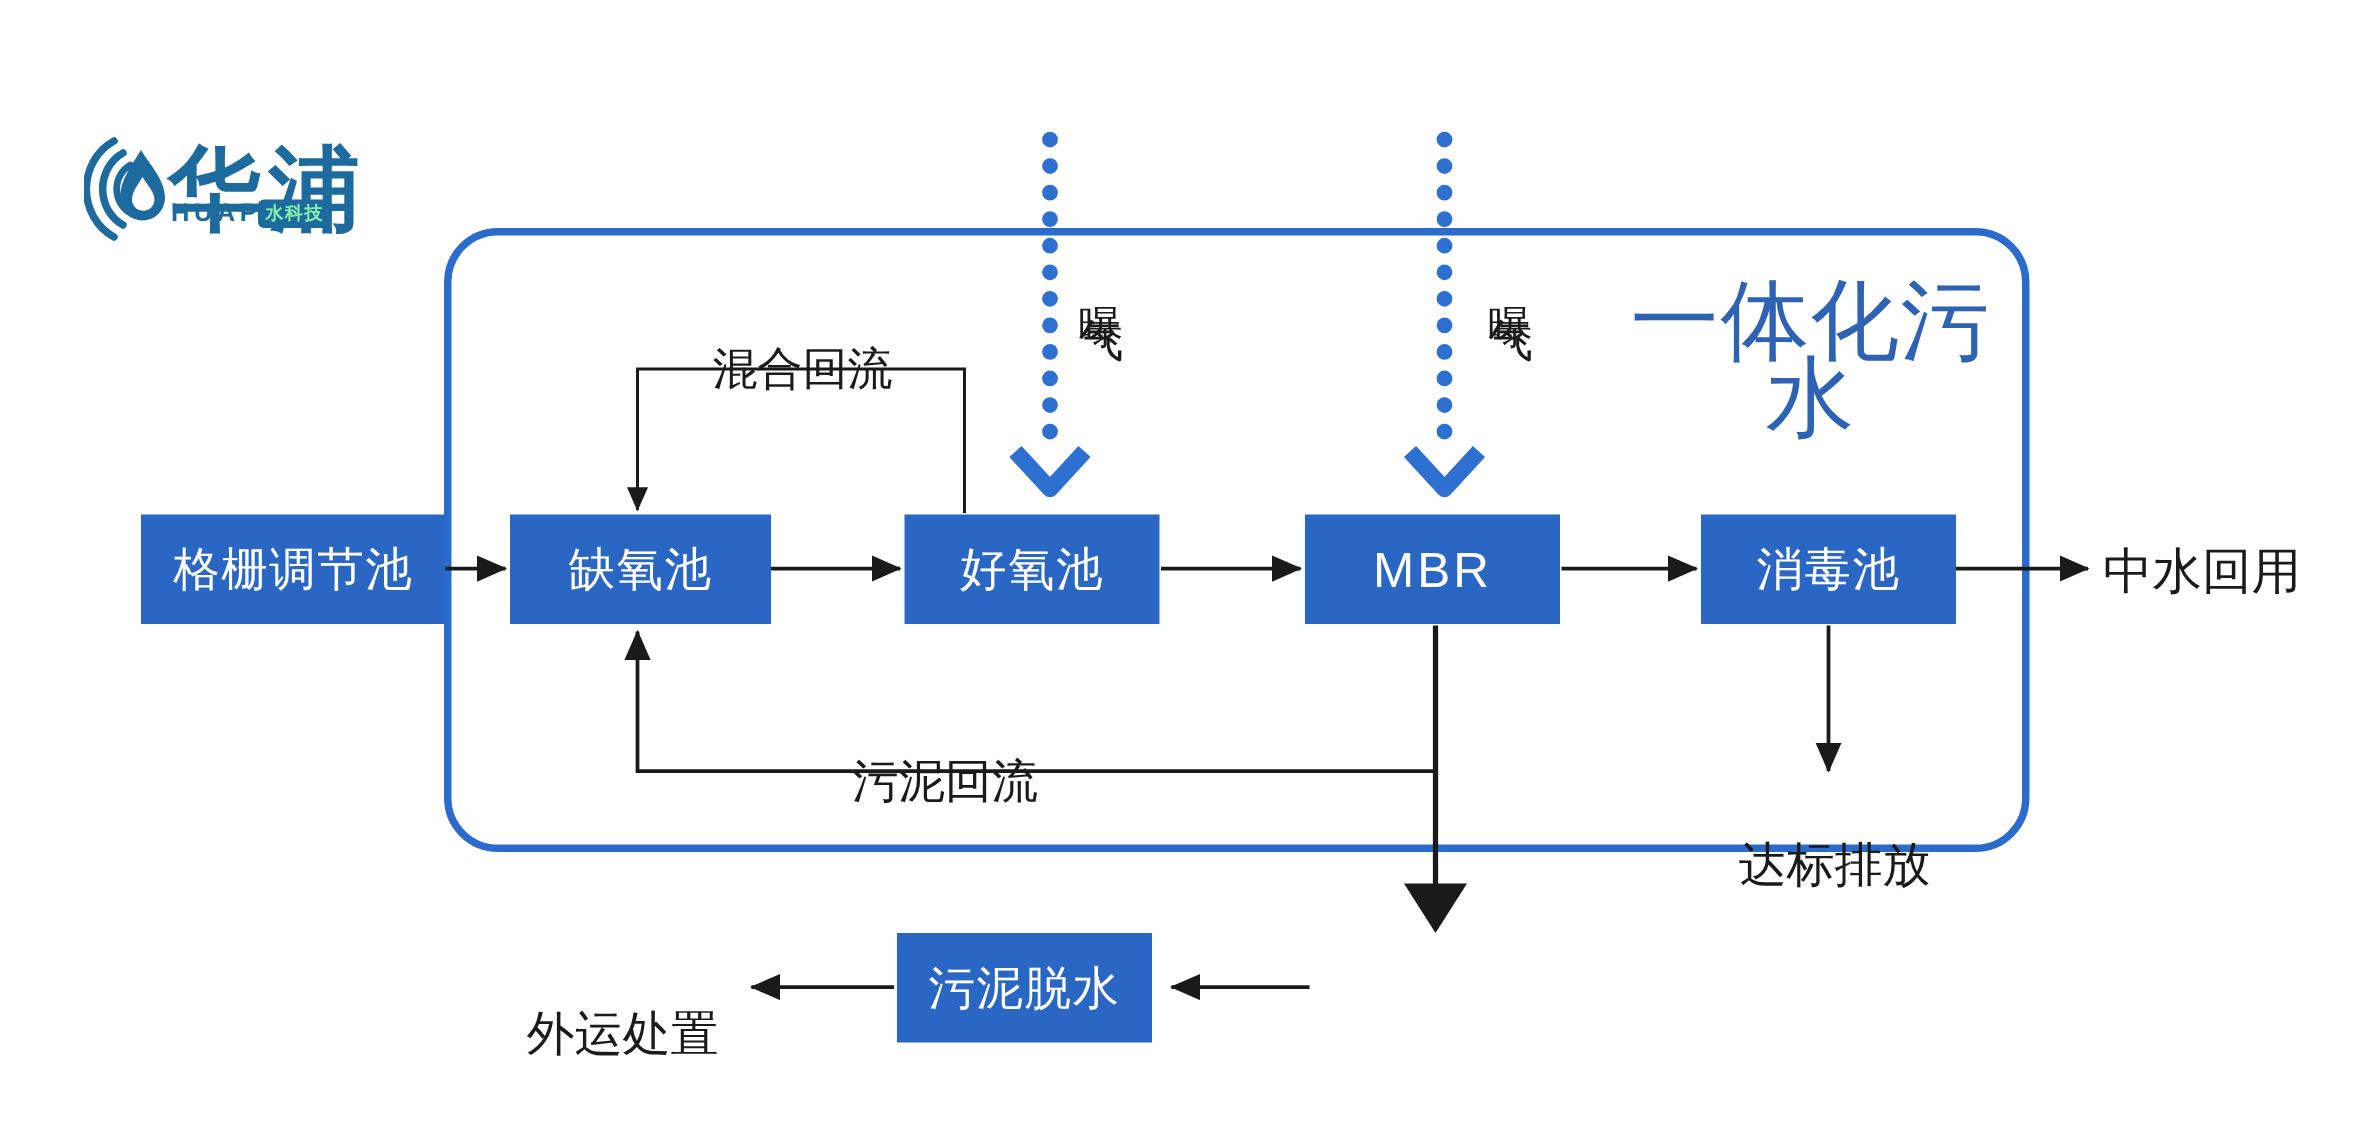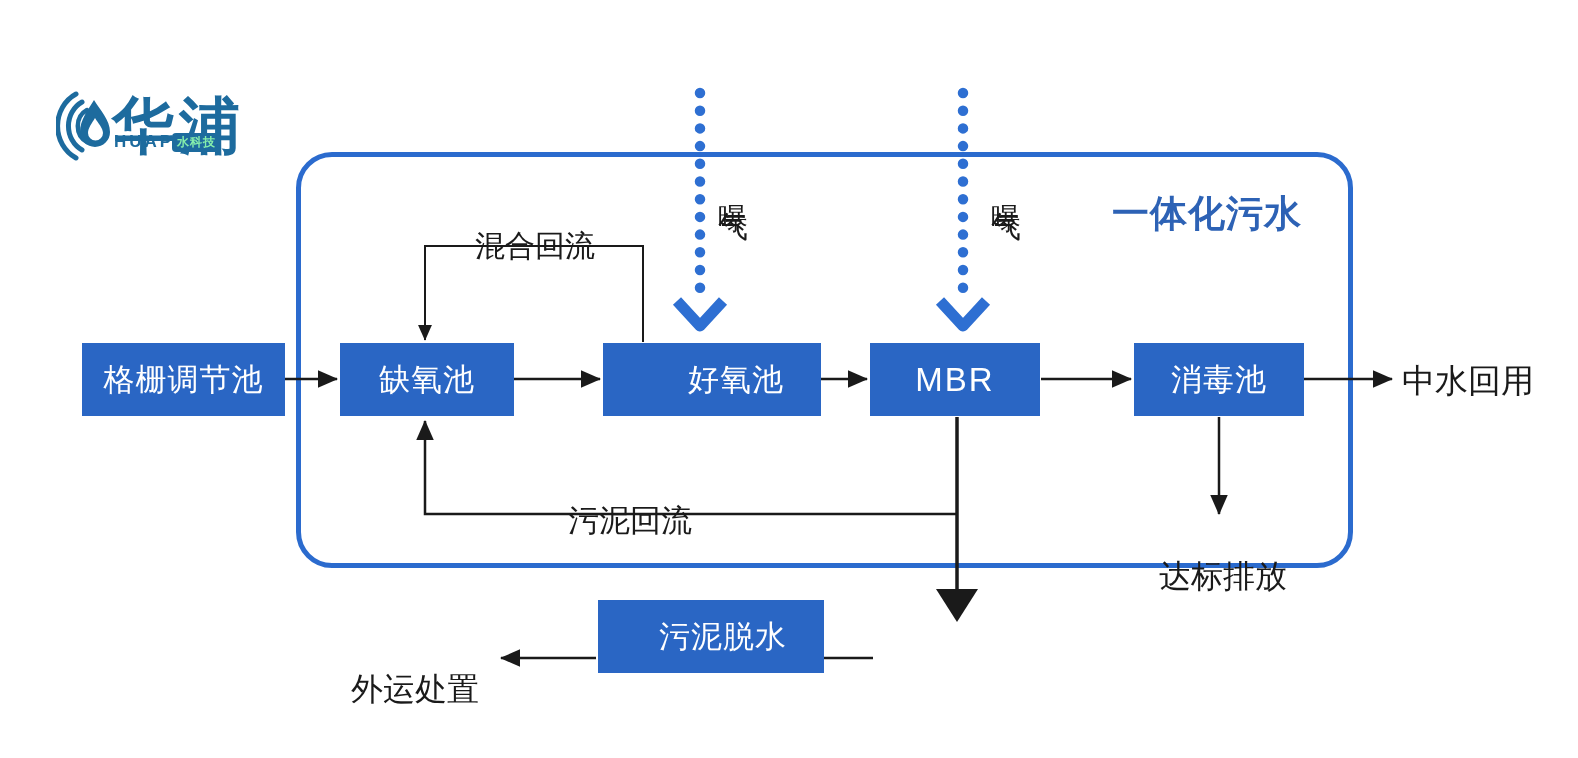--- a/index.html
+++ b/index.html
@@ -36,21 +36,21 @@
     font-size:30px;
   }
   .lbl.center{text-align:center;margin-top:27px;}
   .vertical{
     writing-mode:vertical-rl;text-orientation:upright;letter-spacing:8px;font-size:30px;
   }
   
   .diagram-title{
     position:absolute;left:1082px;top:188px;width:250px;text-align:center;
     color:var(--title-blue);font-family:"DejaVu Serif","Liberation Serif",serif;
-    font-weight:700;font-size:37px;line-height:51px;letter-spacing:1px;
+    font-weight:400;font-size:59px;line-height:51px;letter-spacing:1px;
   }
   
   .logo{position:absolute;left:56px;top:86px;width:190px;height:80px;}
   .logo-mark{position:absolute;left:0;top:2px;}
   .logo-cn{
     position:absolute;left:56px;top:-2px;color:var(--logo-blue);
     font-size:62px;font-weight:bold;letter-spacing:5px;white-space:nowrap;
   }
   .logo-en{
     position:absolute;left:58px;top:46px;color:var(--logo-blue);
@@ -97,26 +97,26 @@
     <line x1="596" y1="658" x2="501" y2="658" stroke="#1a1a1a" stroke-width="2.5" marker-end="url(#ah)"></line>
 
     <g stroke="#2e6fd2" fill="none">
       <line x1="700" y1="93" x2="700" y2="295" stroke-width="10.5" stroke-linecap="round" stroke-dasharray="0 17.7"></line>
       <polyline points="677,301 700,326 723,301" stroke-width="11" stroke-linejoin="round"></polyline>
       <line x1="963" y1="93" x2="963" y2="295" stroke-width="10.5" stroke-linecap="round" stroke-dasharray="0 17.7"></line>
       <polyline points="940,301 963,326 986,301" stroke-width="11" stroke-linejoin="round"></polyline>
     </g>
   </svg>
 
-  <div class="box" style="left:82px;top:343px;width:203px;">格栅调节池</div>
+  <div class="box" style="left:94px;top:343px;width:203px;">格栅调节池</div>
   <div class="box" style="left:340px;top:343px;width:174px;">缺氧池</div>
-  <div class="box" style="left:603px;top:343px;width:170px;padding-left:48px;">好氧池</div>
+  <div class="box" style="left:603px;top:343px;width:170px;">好氧池</div>
   <div class="box" style="left:1134px;top:343px;width:170px;">消毒池</div>
   <div class="box mbr-font" style="left:870px;top:343px;width:170px;">MBR</div>
-  <div class="box" style="left:598px;top:600px;width:202px;padding-left:24px;">污泥脱水</div>
+  <div class="box" style="left:598px;top:622px;width:170px;">污泥脱水</div>
 
   <div class="lbl center" style="left:435px;top:199px;width:200px;">混合回流</div>
   <div class="lbl vertical" style="left:712px;top:180px;height:90px;">曝气</div>
   <div class="lbl vertical" style="left:985px;top:180px;height:90px;">曝气</div>
   <div class="lbl center" style="left:530px;top:473px;width:200px;font-size:31px;">污泥回流</div>
   <div class="lbl" style="left:1402px;top:359px;font-size:33px;">中水回用</div>
   <div class="lbl center" style="left:1123px;top:528px;width:200px;font-size:32px;">达标排放</div>
   <div class="lbl center" style="left:315px;top:641px;width:200px;font-size:32px;">外运处置</div>
 
   <div class="diagram-title">

